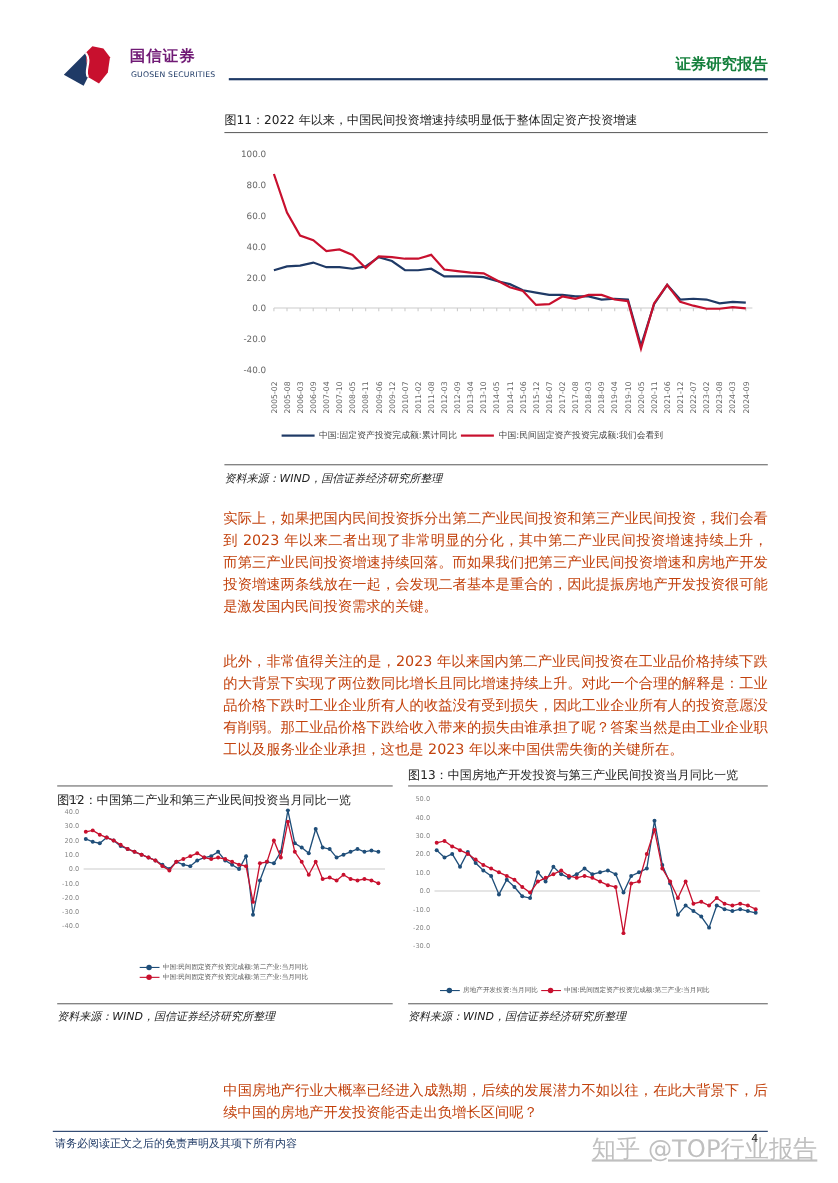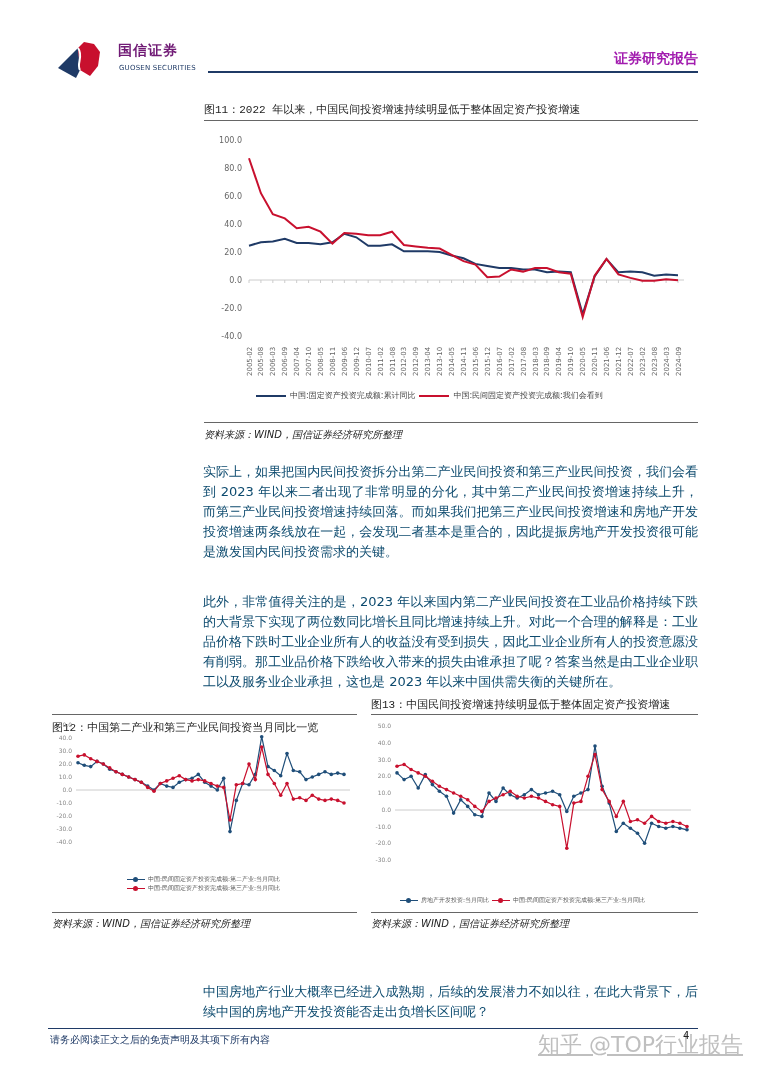--- a/index.html
+++ b/index.html
@@ -2,26 +2,26 @@
 <html><head>
 <meta charset="utf-8">
 <style>
   html, body { margin:0; padding:0; background:#fff; }
   body { width:762px; height:1075px; position:relative; overflow:hidden;
          font-family:"DejaVu Sans","Liberation Sans",sans-serif; color:#1a1a1a; }
   .abs { position:absolute; }
   .logo { left:56px; top:40px; width:160px; height:40px; }
   .logo-cn { left:118px; top:42px; font-size:14px; letter-spacing:1px; color:#701a75; font-weight:bold; }
   .logo-en { left:119px; top:64px; font-size:7px; color:#1f3a66; letter-spacing:0.2px; }
-  .report-type { right:64px; top:50px; font-size:14px; font-weight:bold; color:#a21caf; }
+  .report-type { right:64px; top:50px; font-size:14px; font-weight:bold; color:#15803d; }
   .header-rule { left:208px; top:71px; width:490px; height:2px; background:#1f3a66; }
-  .fig-title { font-size:11px; color:#222; white-space:nowrap;font-family:Liberation Mono, monospace; }
+  .fig-title { font-size:11px; color:#222; white-space:nowrap; }
   .fig-rule { height:1px; background:#666; }
   .source { font-size:10px; color:#222; white-space:nowrap;font-style:italic; }
-  .para { left:203px; width:495px; font-size:13px; line-height:20px; color:#0c4a6e; text-align:justify; text-indent:0; }
+  .para { left:203px; width:495px; font-size:13px; line-height:20px; color:#c2410c; text-align:justify; text-indent:0; }
   .para p { margin:0; }
   .footer-rule { left:48px; top:1028px; width:650px; height:1px; background:#1f3a66; }
   .footer-text { left:50px; top:1033px; font-size:10px; color:#1f3a66; }
   .page-num { left:683px; top:1030px; font-size:10px; color:#222; }
   .watermark { left:538px; top:1030px; font-size:22px; color:#bfbfbf; white-space:nowrap;text-decoration:underline; }
   .legend { font-size:8px; color:#444; white-space:nowrap; display:flex; align-items:center; gap:4px; }
   .legend .sw { display:inline-block; width:30px; height:2px; }
   .small-legend { font-size:6px; color:#555; white-space:nowrap; display:flex; align-items:center; gap:3px; }
   .small-legend .sw { display:inline-block; width:18px; height:1px; position:relative; }
   .small-legend .sw::after { content:""; position:absolute; left:6px; top:-2px; width:5px; height:5px; border-radius:50%; background:inherit; }
@@ -267,21 +267,21 @@
   <span class="sw" style="background:#1f4e79"></span>
   <span>中国:民间固定资产投资完成额:第二产业:当月同比</span>
 </div>
 <div class="abs small-legend" style="left:127px;top:884px;">
   <span class="sw" style="background:#c8102e"></span>
   <span>中国:民间固定资产投资完成额:第三产业:当月同比</span>
 </div>
 <div class="abs fig-rule" style="left:52px;top:912px;width:305px;"></div>
 <div class="abs source" style="left:52px;top:917px;">资料来源：WIND，国信证券经济研究所整理</div>
 
-<div class="abs fig-title" style="left:371px;top:697px;">图13：中国民间投资增速持续明显低于整体固定资产投资增速</div>
+<div class="abs fig-title" style="left:371px;top:697px;">图13：中国房地产开发投资与第三产业民间投资当月同比一览</div>
 <div class="abs fig-rule" style="left:371px;top:714px;width:327px;"></div>
 <svg class="abs" style="left:371px;top:716px;" width="327" height="150">
   <g fill="#888" font-size="6">
     <text x="20" y="12" text-anchor="end">50.0</text>
     <text x="20" y="29" text-anchor="end">40.0</text>
     <text x="20" y="46" text-anchor="end">30.0</text>
     <text x="20" y="62" text-anchor="end">20.0</text>
     <text x="20" y="79" text-anchor="end">10.0</text>
     <text x="20" y="96" text-anchor="end">0.0</text>
     <text x="20" y="113" text-anchor="end">-10.0</text>

